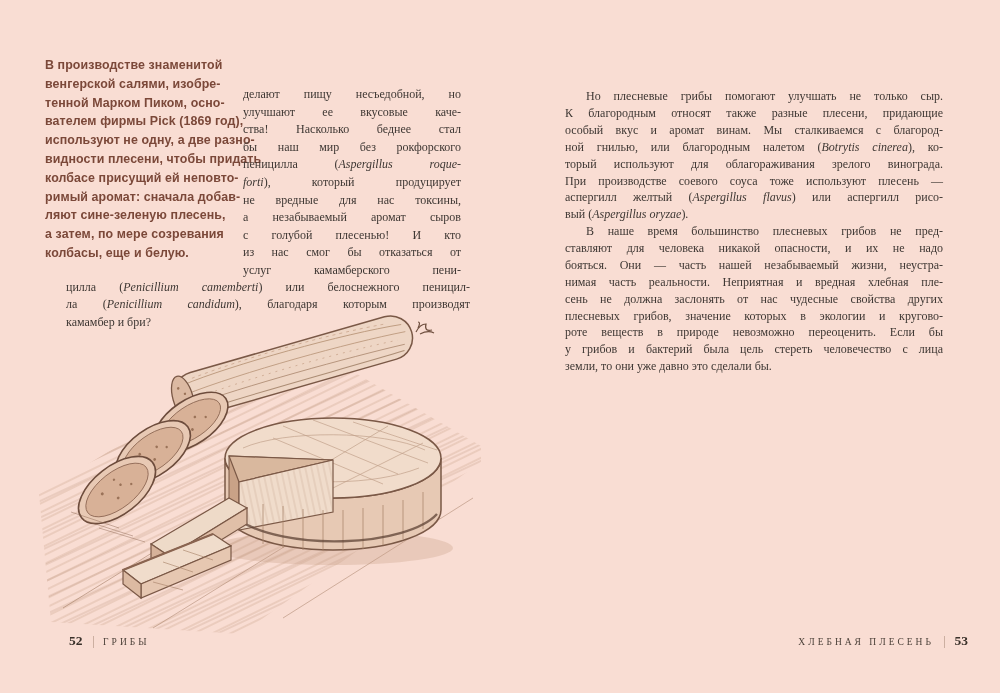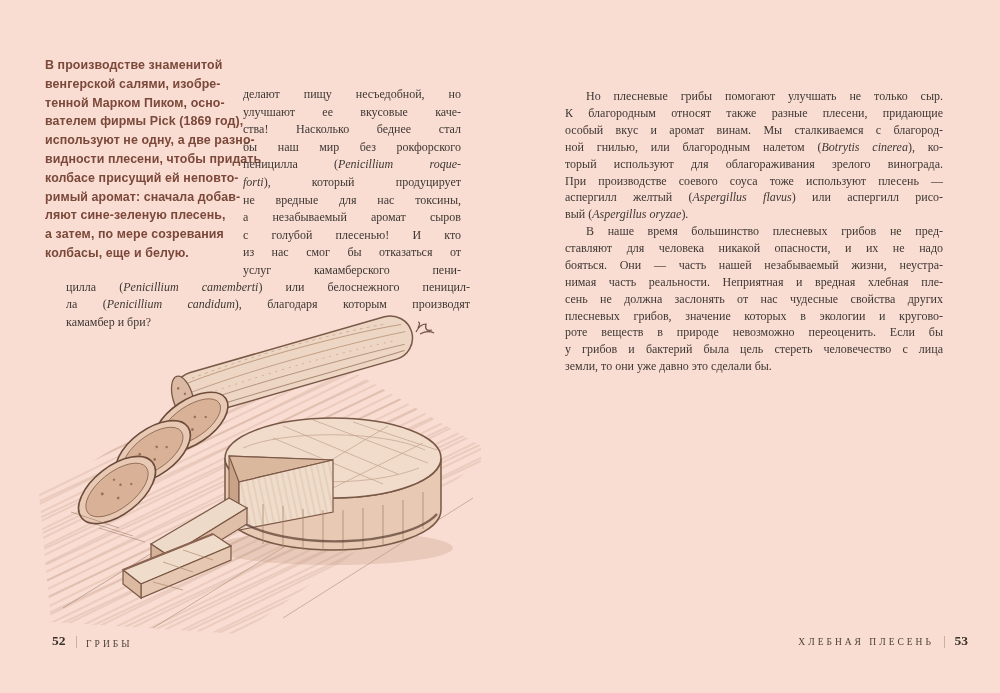--- a/index.html
+++ b/index.html
@@ -34,21 +34,21 @@
   
   .footer{
     position:absolute;top:633px;display:flex;align-items:baseline;gap:9px;
     color:var(--footer_text,#43382f);
   }
   .footer .pagenum{font-weight:700;font-size:13.5px;color:#3a312a;}
   .footer .divider{font-size:13px;color:#8a6a58;font-weight:400;transform:scaleX(.6);}
   .footer .chapter{
     font-size:9.5px;letter-spacing:3px;font-weight:400;color:#4a3f37;
   }
-  #footer-left{left:52px;align-items:flex-end;}
+  #footer-left{left:69px;}
   #footer-right{right:32px;}
   
   .illustration{position:absolute;left:33px;top:298px;width:452px;height:340px;}
 </style>
 </head>
 <body style="--background: #f9ddd3; --note_text: #7b4839; --body_text: #3e3733; --footer_text: #43382f; --sketch_stroke: #7a5846;">
 
 <div class="spread">
 
   <div class="margin-note">
@@ -63,21 +63,21 @@
       <div class="tl"><span>ляют сине-зеленую плесень,</span></div>
       <div class="tl"><span>а затем, по мере созревания</span></div>
       <div class="tl"><span>колбасы, еще и белую.</span></div>
     </div>
 
   <div class="textblock" id="left-col">
       <div class="tl"><span>делают пищу несъедобной, но</span></div>
       <div class="tl"><span>улучшают ее вкусовые каче-</span></div>
       <div class="tl"><span>ства! Насколько беднее стал</span></div>
       <div class="tl"><span>бы наш мир без рокфорского</span></div>
-      <div class="tl"><span>пеницилла (</span><span class="it">Penicillium roque-</span></div>
+      <div class="tl"><span>пеницилла (</span><span class="it">Aspergillus roque-</span></div>
       <div class="tl"><span class="it">forti</span><span>), который продуцирует</span></div>
       <div class="tl"><span>не вредные для нас токсины,</span></div>
       <div class="tl"><span>а незабываемый аромат сыров</span></div>
       <div class="tl"><span>с голубой плесенью! И кто</span></div>
       <div class="tl"><span>из нас смог бы отказаться от</span></div>
       <div class="tl"><span>услуг камамберского пени-</span></div>
     </div>
 
   <div class="textblock last-left" id="left-full">
       <div class="tl"><span>цилла (</span><span class="it">Penicillium camemberti</span><span>) или белоснежного пеницил-</span></div>

